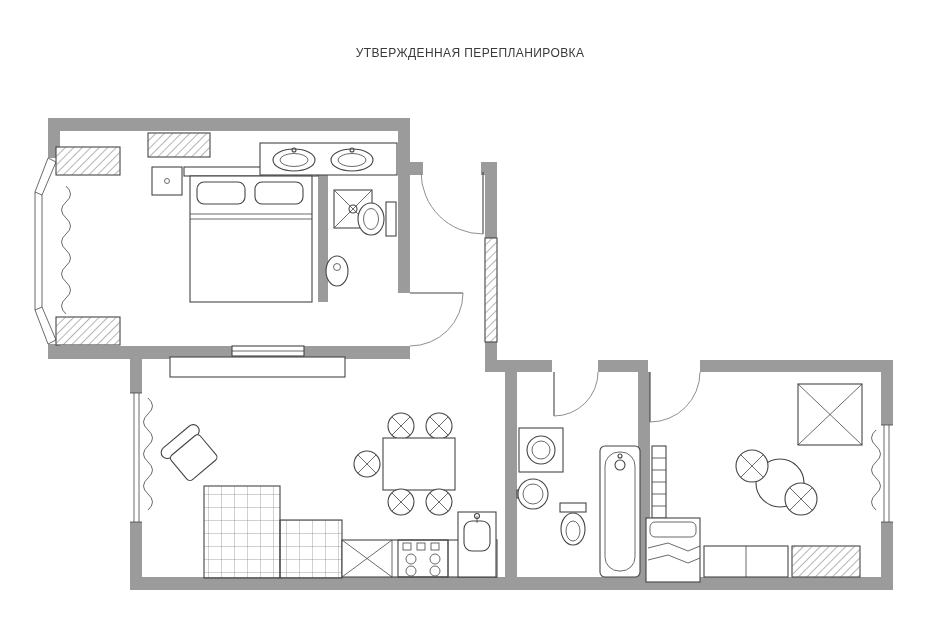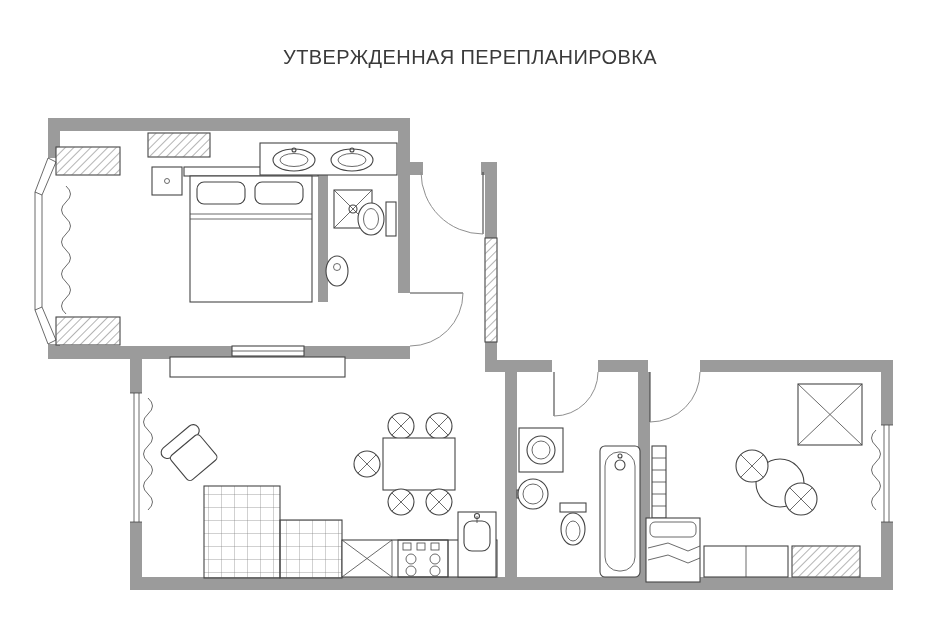--- a/index.html
+++ b/index.html
@@ -7,21 +7,21 @@
     position:relative;
     width:940px;height:627px;
     background:var(--background,#fff);
     font-family:"Liberation Sans", sans-serif;
     overflow:hidden;
   }
   .title{
     position:absolute;
     top:46px;left:0;width:100%;
     text-align:center;
-    font-size:20px;
+    font-size:12px;
     font-weight:400;
     letter-spacing:0.4px;
     color:var(--text,#333);
   }
   svg{position:absolute;top:0;left:0;}
   .wall{fill:var(--wall,#9b9b9b);stroke:none;}
   .f{fill:#ffffff;stroke:var(--line,#454545);stroke-width:1.1;}
   .ln{fill:none;stroke:var(--line,#454545);stroke-width:1.1;}
   .thin{fill:none;stroke:var(--line,#454545);stroke-width:0.8;}
   .arc{fill:none;stroke:#8f8f8f;stroke-width:1;}

